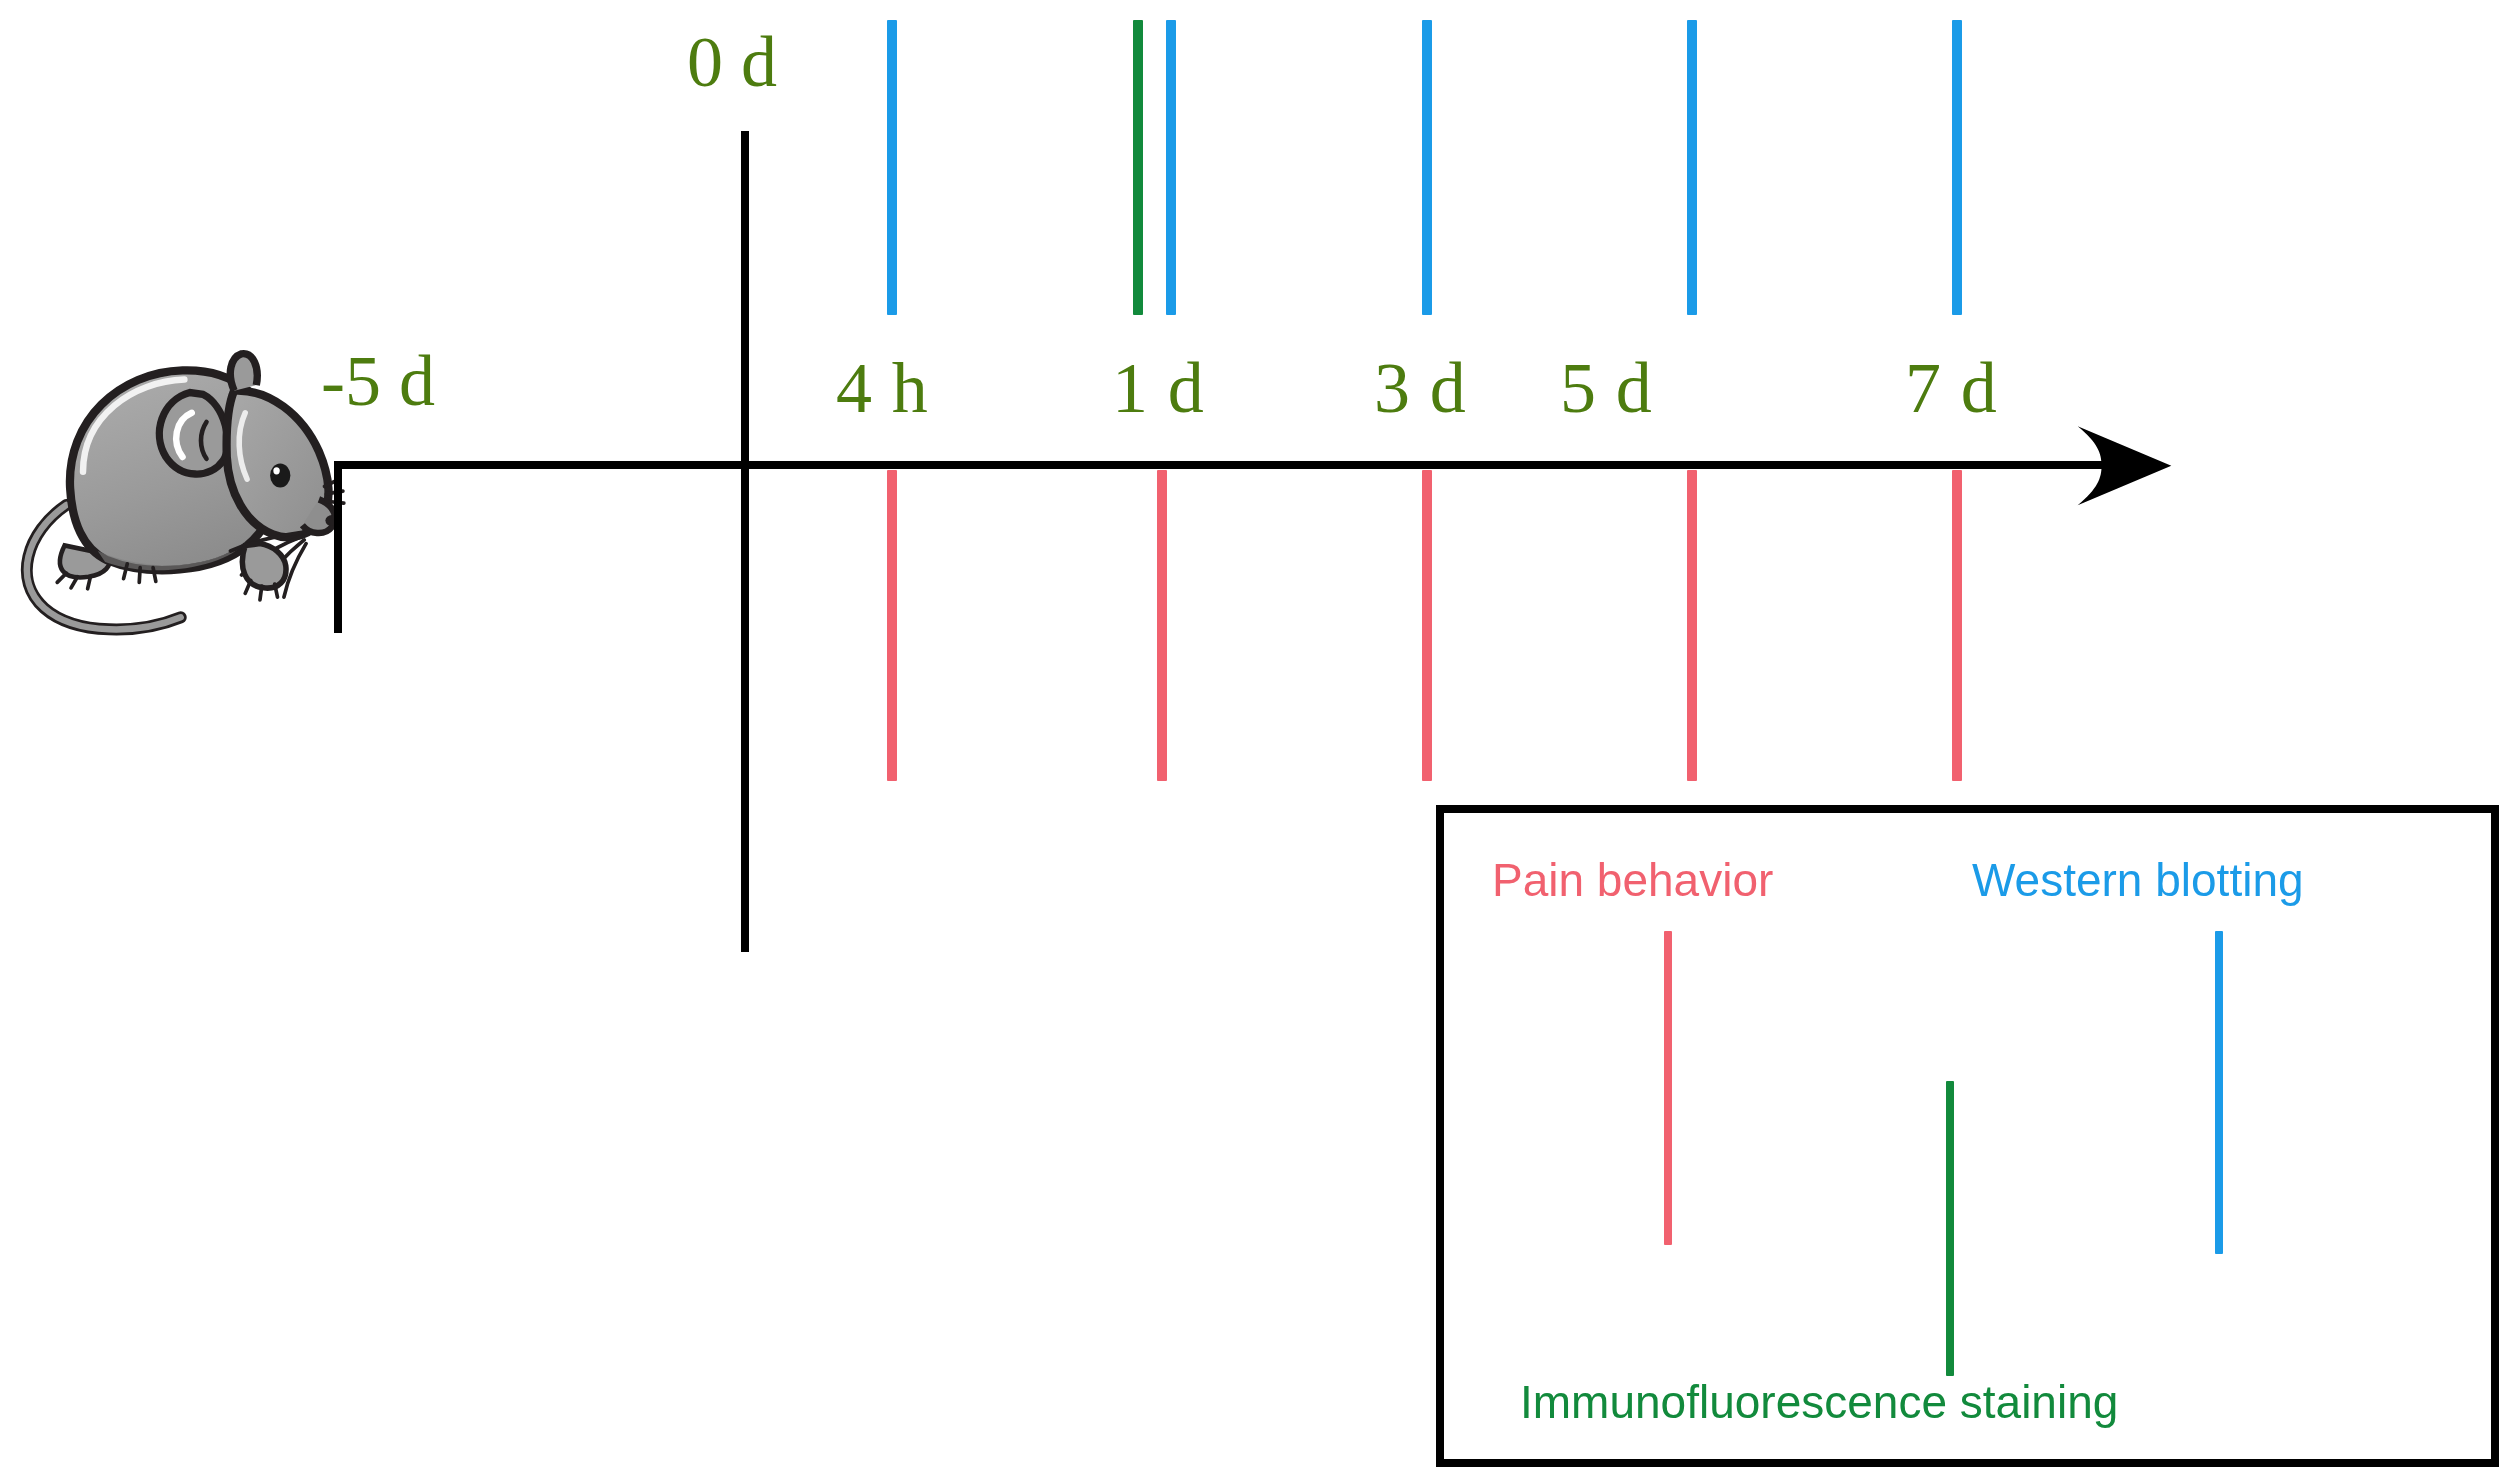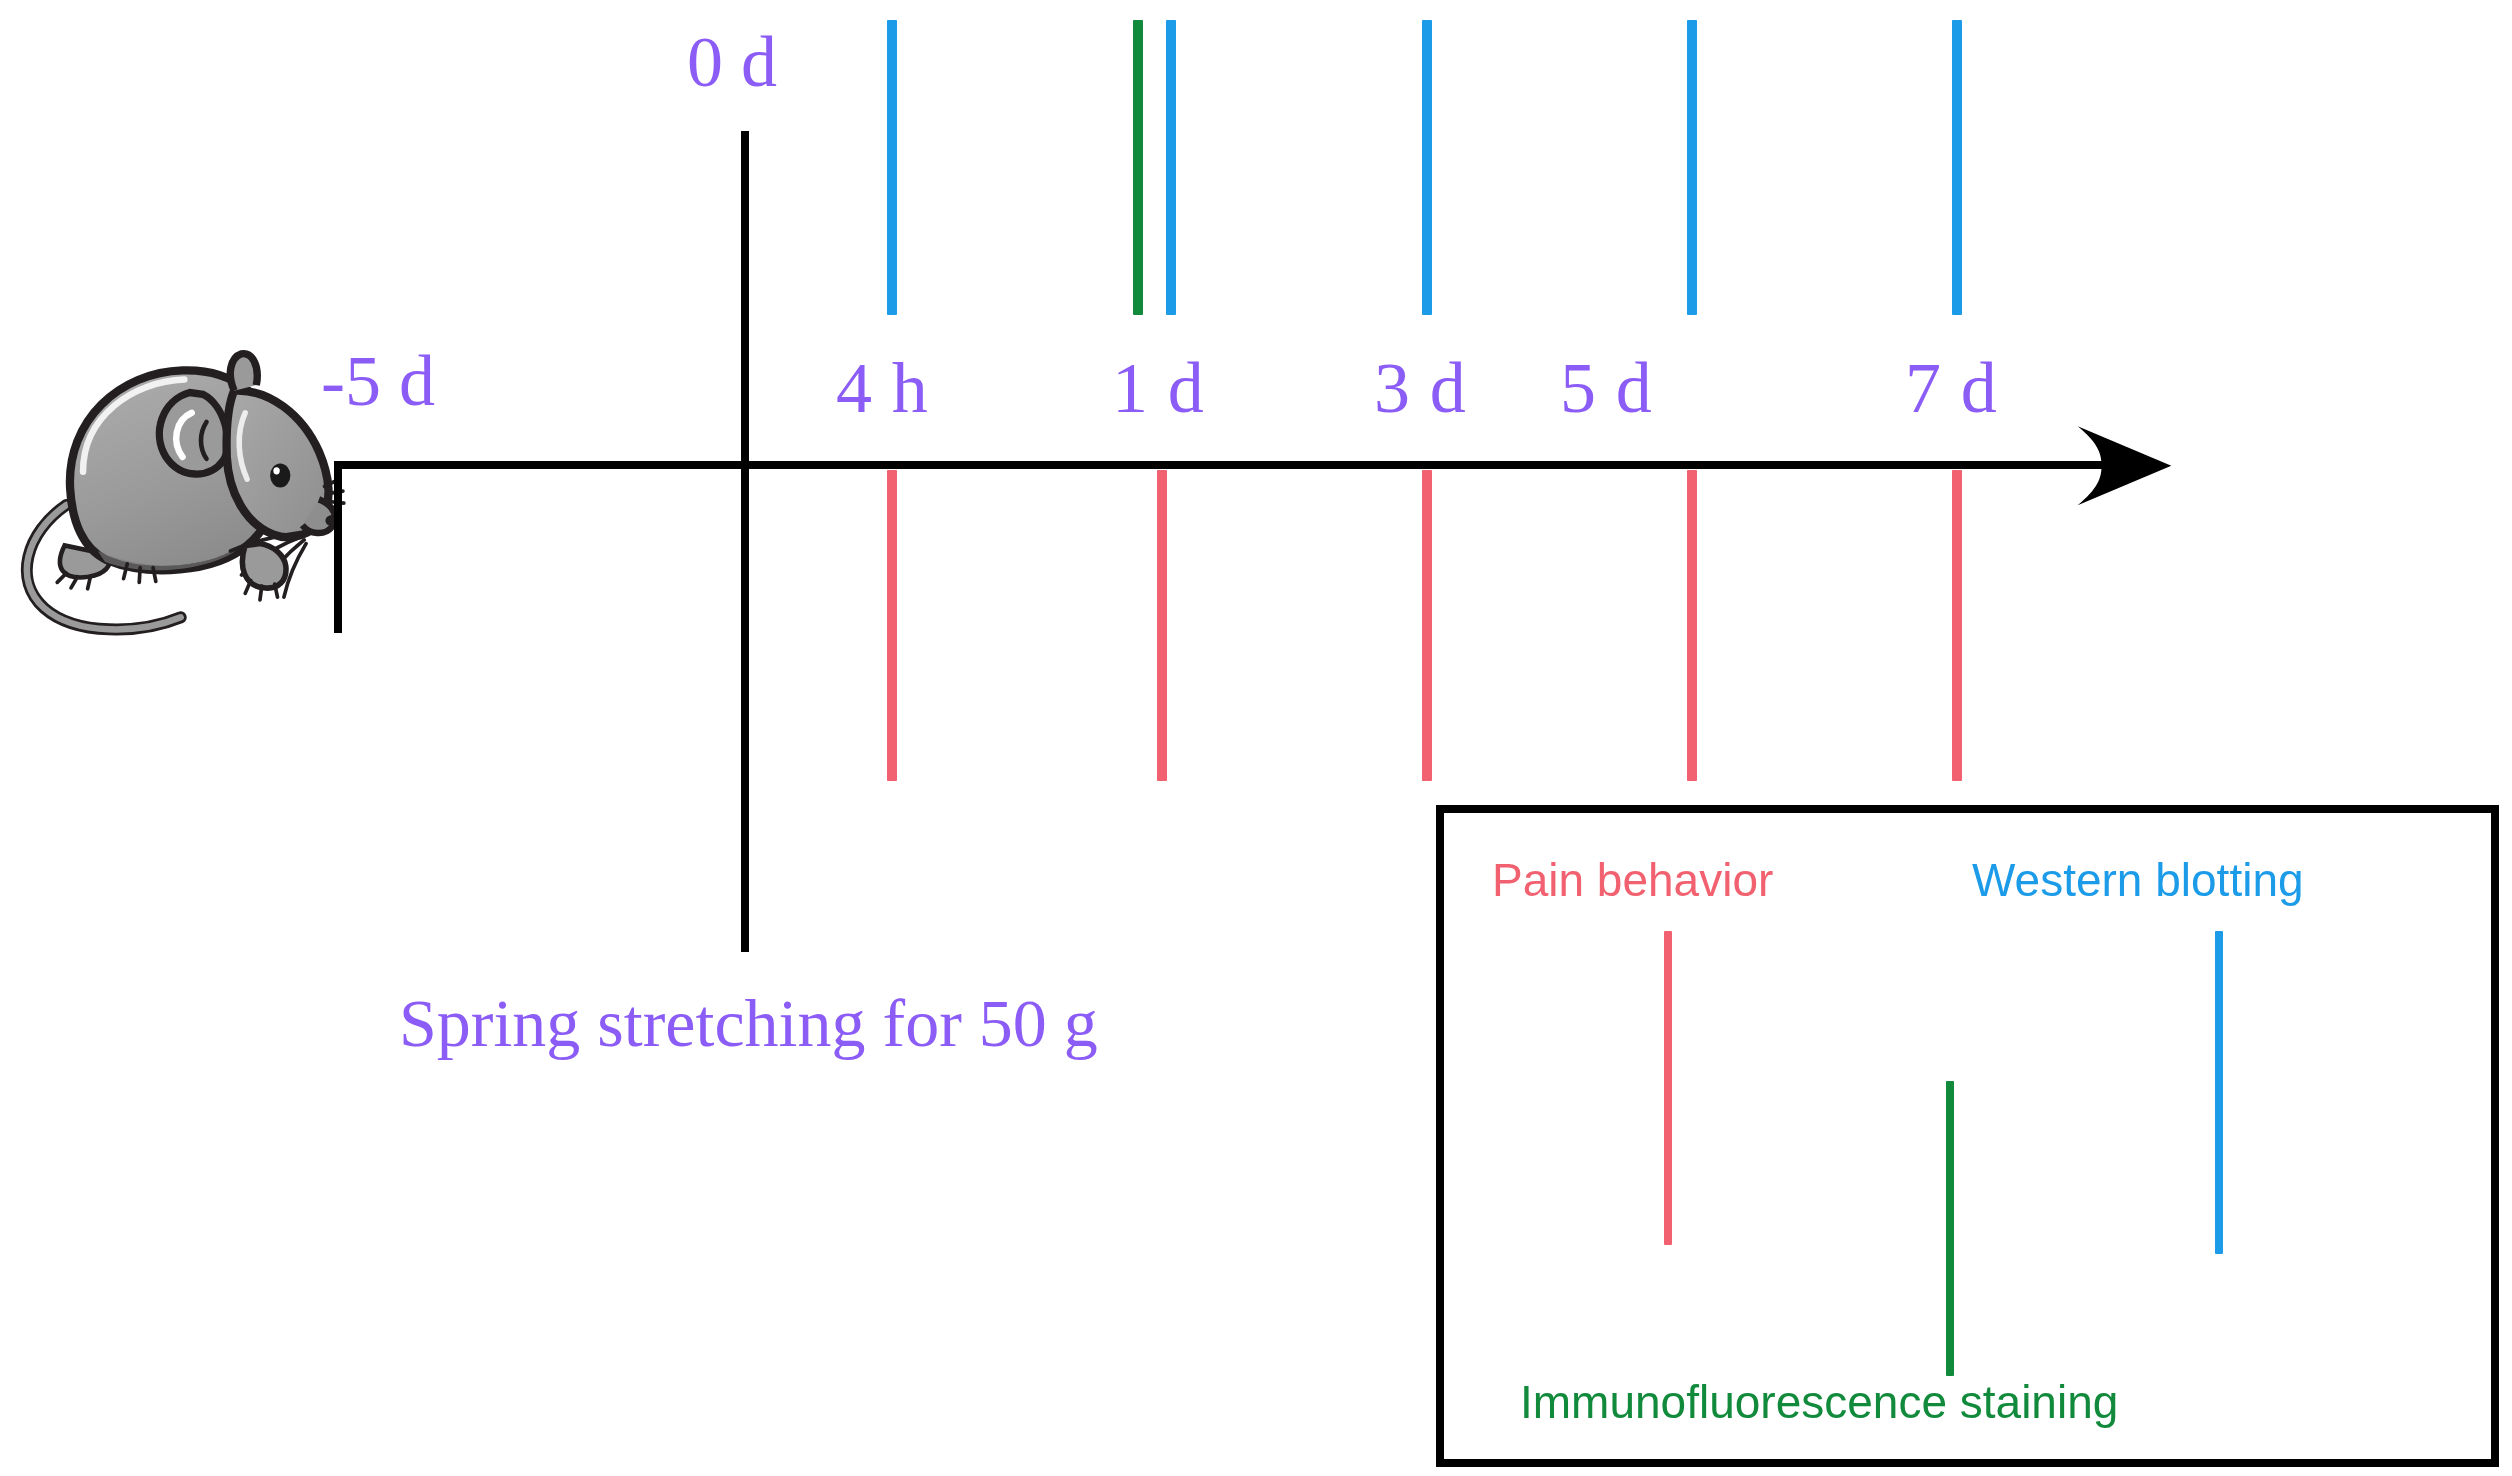--- a/index.html
+++ b/index.html
@@ -34,21 +34,21 @@
 
   
   .marker {
     position: absolute;
     border-radius: 0.9px;
   }
 
   
   .lbl {
     position: absolute;
-    color: #8b5cf6;
+    color: #4d7c0f;
     white-space: nowrap;
     font-family: "Liberation Serif", "DejaVu Serif", serif;
     line-height: 1;
     text-align: right;
   }
   .lbl-time {
     font-size: 72px;
     letter-spacing: 0.9px;
   }
   .lbl-zero {
@@ -199,21 +199,20 @@
 
   <div>
     <div class="marker" style="left:887px;  top:470px; width:10px; height:311px; background:#F1616F;"></div>
     <div class="marker" style="left:1157px; top:470px; width:10px; height:311px; background:#F1616F;"></div>
     <div class="marker" style="left:1422px; top:470px; width:10px; height:311px; background:#F1616F;"></div>
     <div class="marker" style="left:1687px; top:470px; width:10px; height:311px; background:#F1616F;"></div>
     <div class="marker" style="left:1952px; top:470px; width:10px; height:311px; background:#F1616F;"></div>
   </div>
 
 
-  <div class="lbl lbl-caption" style="left:399px; top:989px;">Spring stretching for 50 g</div>
 
   <div class="legend-box" style="left:1436px; top:805px; width:1063px; height:662px;">
 
     <div class="legend-label" style="left:48px; top:44px; color:#F1616F;">Pain behavior</div>
     <div class="legend-rule" style="left:220px; top:118px; width:8.3px; height:314px; background:#F1616F;"></div>
 
     <div class="legend-label" style="left:528px; top:44px; color:#1B9BE8;">Western blotting</div>
     <div class="legend-rule" style="left:771px; top:118px; width:8.3px; height:323px; background:#1B9BE8;"></div>
 
     <div class="legend-rule" style="left:502px; top:268px; width:8.3px; height:295px; background:#128A3C;"></div>

